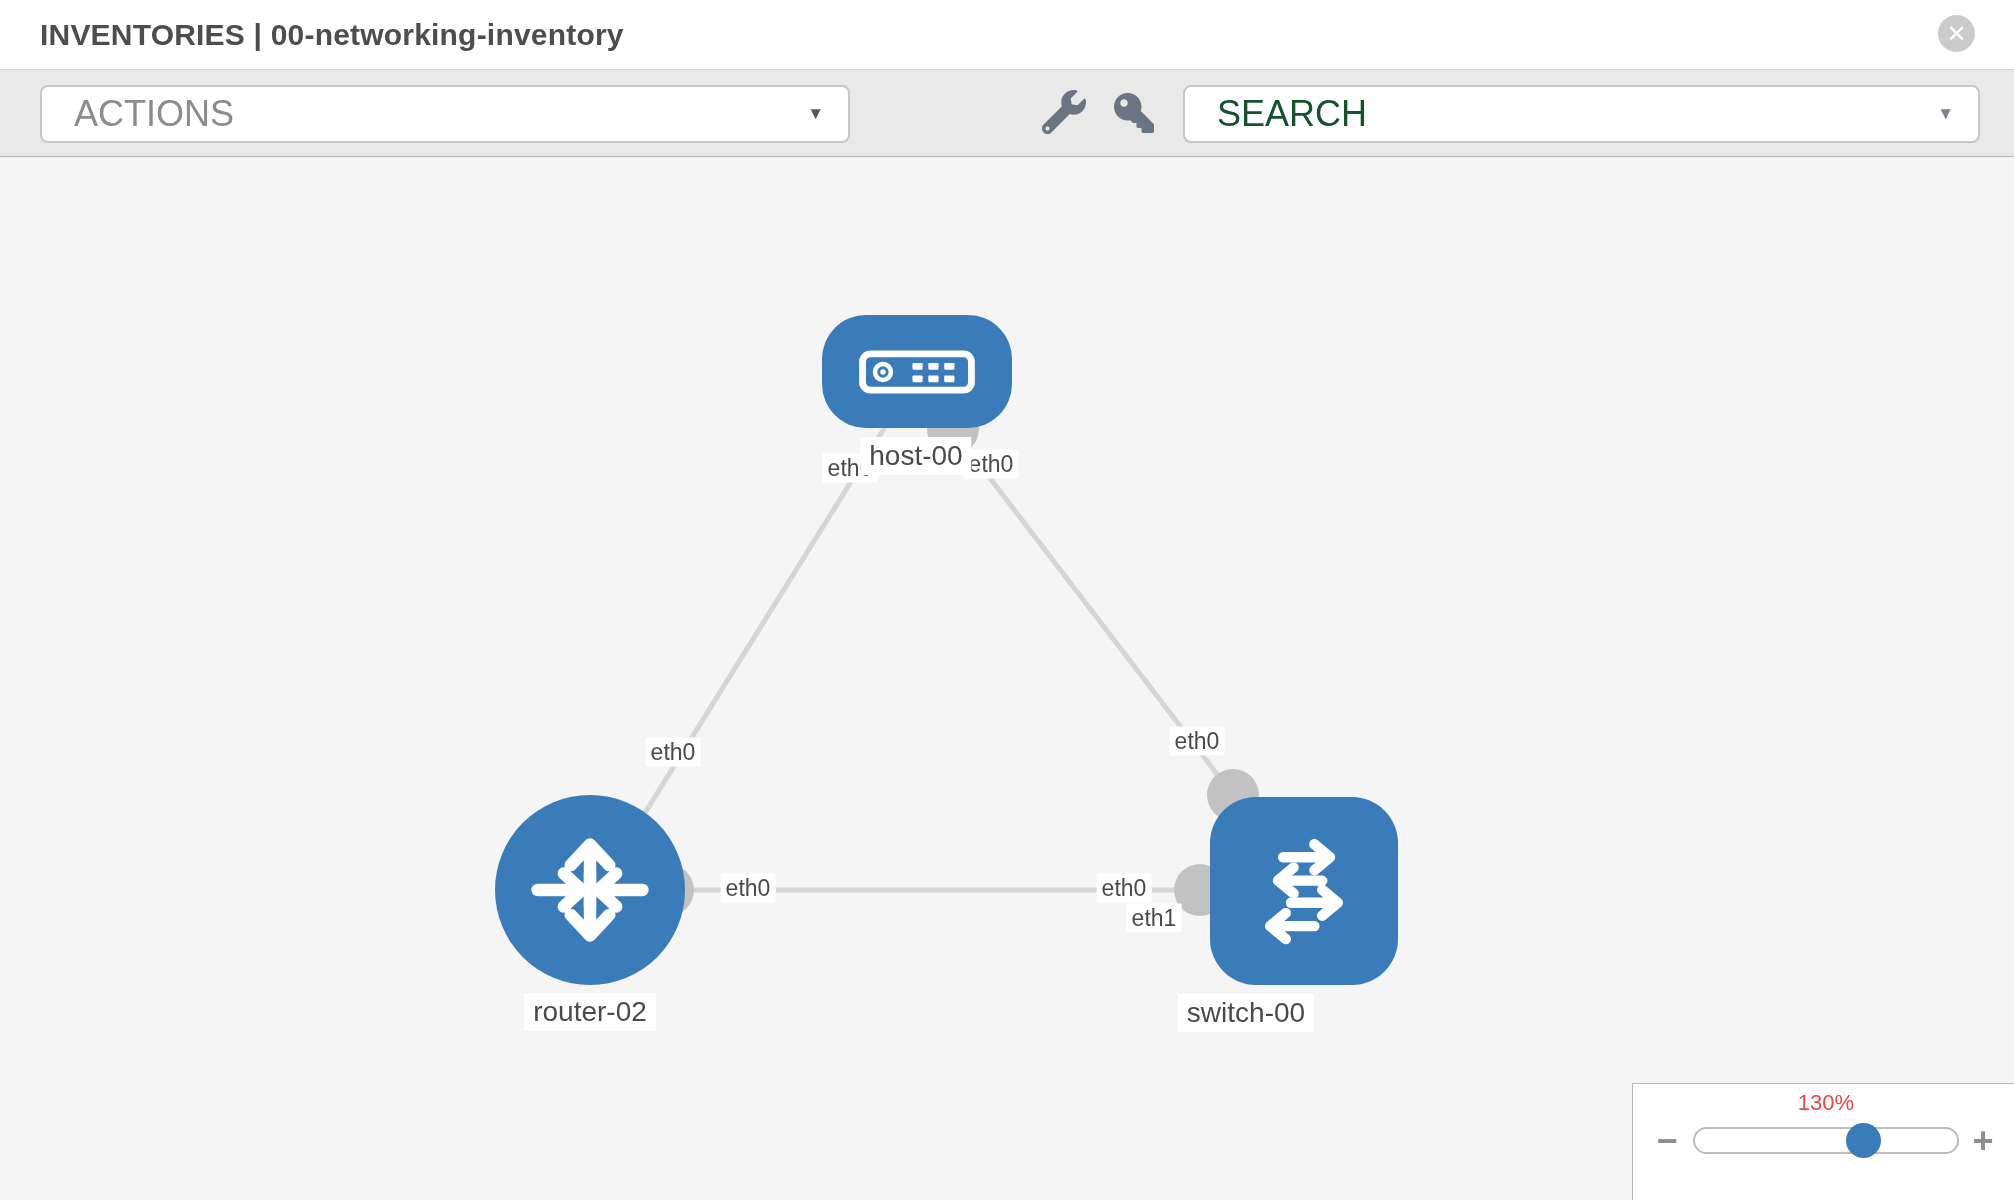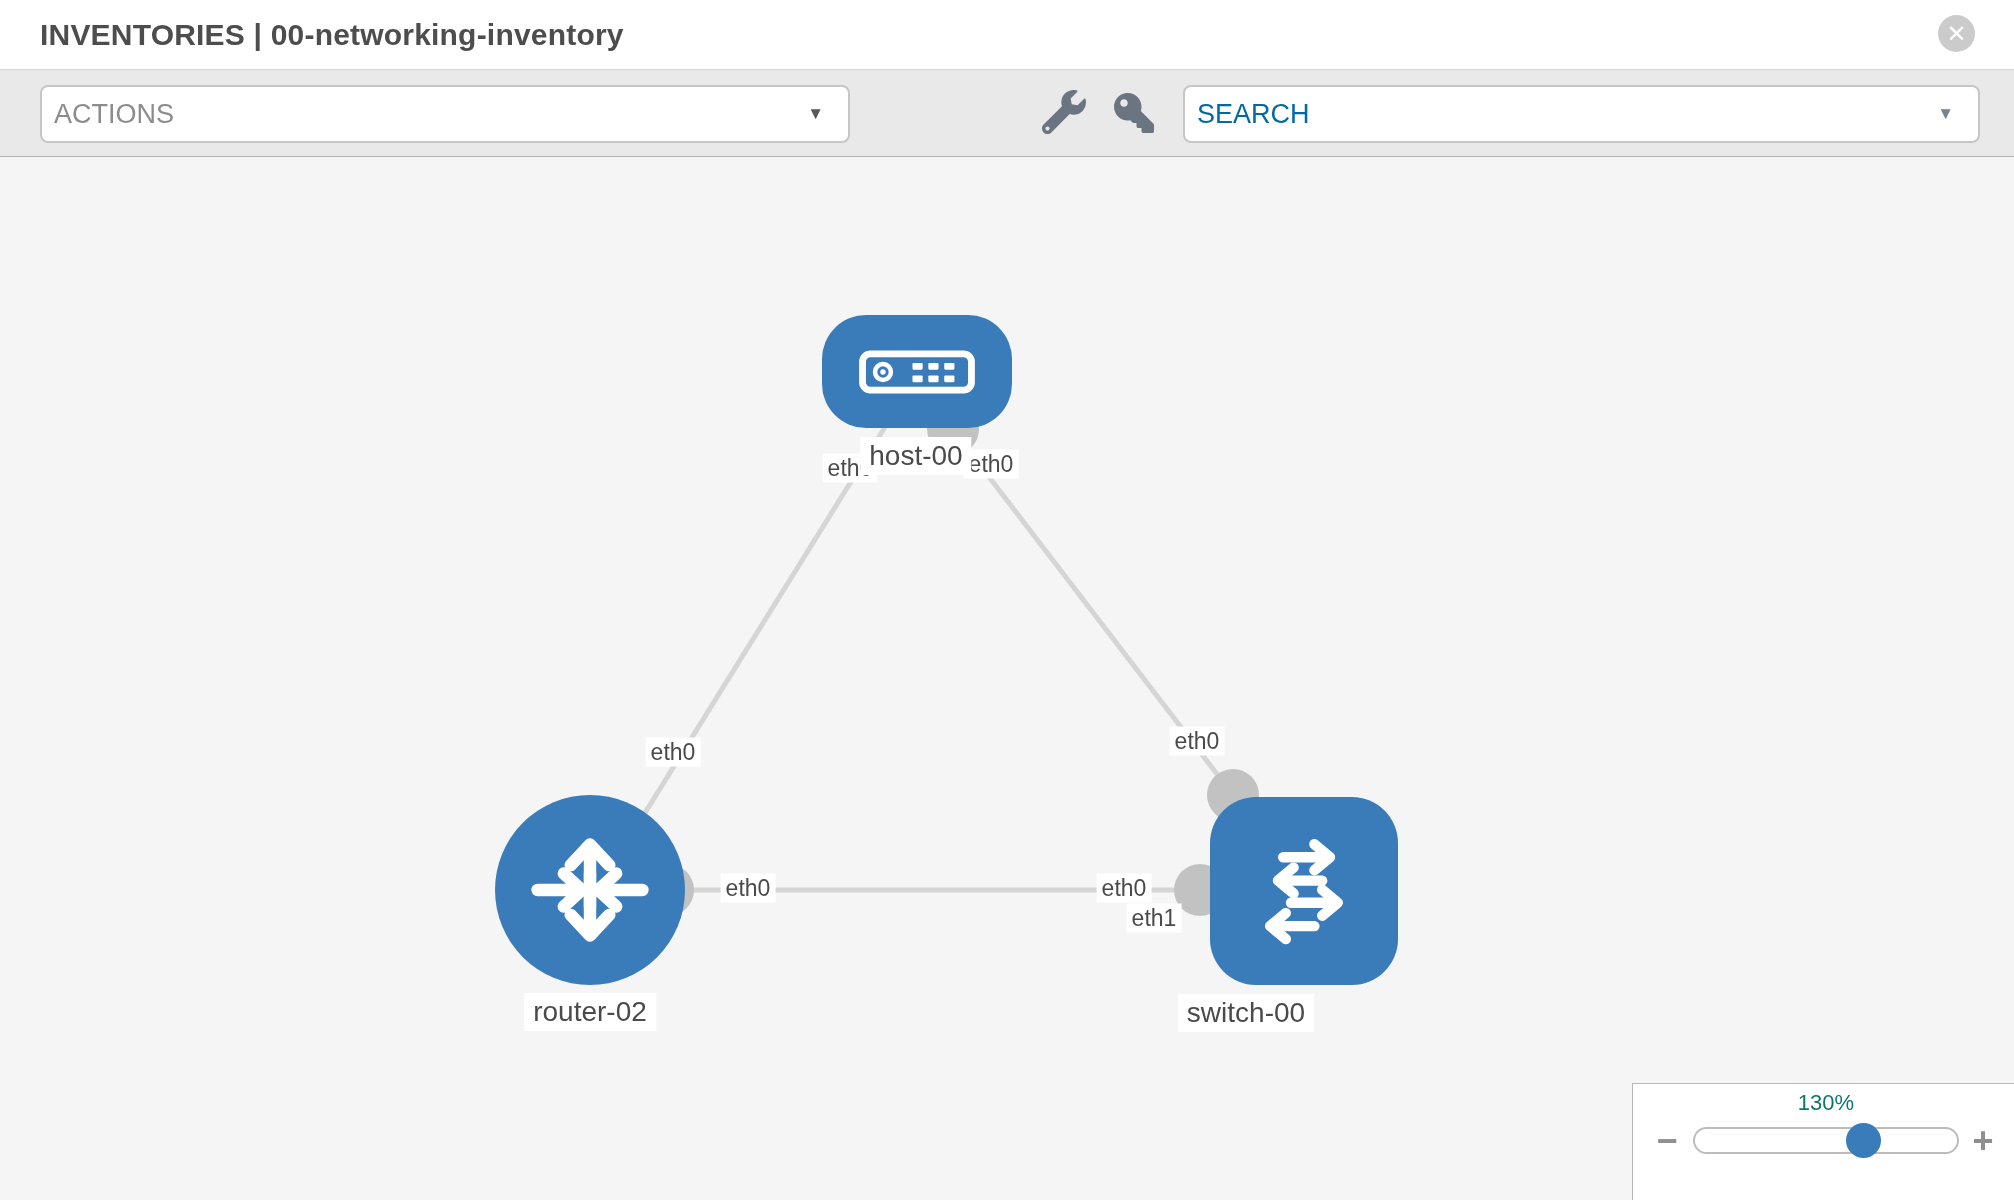--- a/index.html
+++ b/index.html
@@ -8,25 +8,25 @@
 
   
   .app-header{position:absolute;left:0;top:0;width:2014px;height:69px;background:#ffffff;border-bottom:1px solid #d7d7d7;}
   .app-title{position:absolute;left:40px;top:0;height:69px;line-height:69px;font-size:30px;font-weight:bold;color:#4d4d4d;letter-spacing:0.2px;}
   .close-btn{position:absolute;left:1938px;top:15px;width:37px;height:37px;border-radius:50%;background:#cbcbcb;color:#ffffff;
     font-size:24px;font-weight:bold;text-align:center;line-height:37px;cursor:pointer;}
 
   
   .toolbar{position:absolute;left:0;top:70px;width:2014px;height:86px;background:#e9e9e9;border-bottom:2px solid #b3b3b3;}
   .select-box{position:absolute;top:15px;height:58px;background:#ffffff;border:2px solid #c6c6c6;border-radius:8px;box-sizing:border-box;cursor:pointer;}
-  .select-box .sel-label{position:absolute;left:12px;top:0;height:54px;line-height:54px;font-size:27px;color:#8c8c8c;}
+  .select-box .sel-label{position:absolute;left:32px;top:0;height:54px;line-height:54px;font-size:36px;color:#8c8c8c;}
   .select-box .sel-caret{position:absolute;right:24px;top:0;height:54px;line-height:54px;font-size:17px;color:#57585a;}
   .actions-select{left:40px;width:810px;}
   .search-select{left:1183px;width:797px;}
-  .search-select .sel-label{color:#0369a1;}
+  .search-select .sel-label{color:#14532d;}
   .search-select .sel-caret{color:#77828e;}
   .tool-icon{position:absolute;top:20px;width:44px;height:44px;cursor:pointer;}
   .tool-icon svg{width:100%;height:100%;fill:#6b7582;}
   .icon-wrench{left:1042px;}
   .icon-key{left:1114px;top:23px;width:40px;height:40px;}
 
   
   .canvas{position:absolute;left:0;top:157px;width:2014px;height:1043px;background:#f5f5f5;}
   .links-layer{position:absolute;left:0;top:0;width:2014px;height:1043px;}
 
@@ -35,21 +35,21 @@
   .node-host{left:822px;top:158px;width:190px;height:113px;border-radius:44px;}
   .node-router{left:495px;top:638px;width:190px;height:190px;border-radius:50%;}
   .node-switch{left:1210px;top:640px;width:188px;height:188px;border-radius:46px;}
 
   .graph-label{position:absolute;transform:translate(-50%,-50%);background:#ffffff;color:#4a4a4a;white-space:nowrap;}
   .node-label{font-size:28px;padding:3px 9px;}
   .port-label{font-size:23px;padding:1px 5px;}
 
   
   .zoom-panel{position:absolute;left:1632px;top:1083px;width:382px;height:117px;background:#ffffff;border-top:1px solid #b7b7b7;border-left:1px solid #b7b7b7;box-sizing:border-box;}
-  .zoom-level{position:absolute;left:60px;top:6px;width:266px;text-align:center;font-size:22px;color:#0f766e;}
+  .zoom-level{position:absolute;left:60px;top:6px;width:266px;text-align:center;font-size:22px;color:#ef4444;}
   .zoom-minus,.zoom-plus{position:absolute;top:36px;width:32px;height:42px;line-height:42px;text-align:center;font-size:36px;font-weight:bold;color:#8f8f8f;cursor:pointer;}
   .zoom-minus{left:18px;}
   .zoom-plus{left:334px;}
   .zoom-track{position:absolute;left:60px;top:43px;width:266px;height:27px;border:2px solid #bcbcbc;border-radius:15px;background:#ffffff;box-sizing:border-box;cursor:pointer;}
   .zoom-knob{position:absolute;left:213px;top:39px;width:35px;height:35px;border-radius:50%;background:#3a7cba;cursor:pointer;}
 </style>
 </head>
 <body>
 
 <div class="page">

